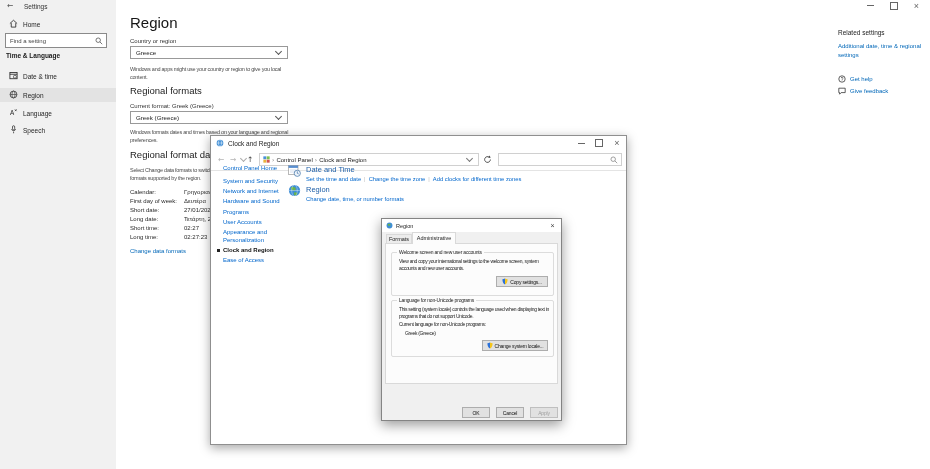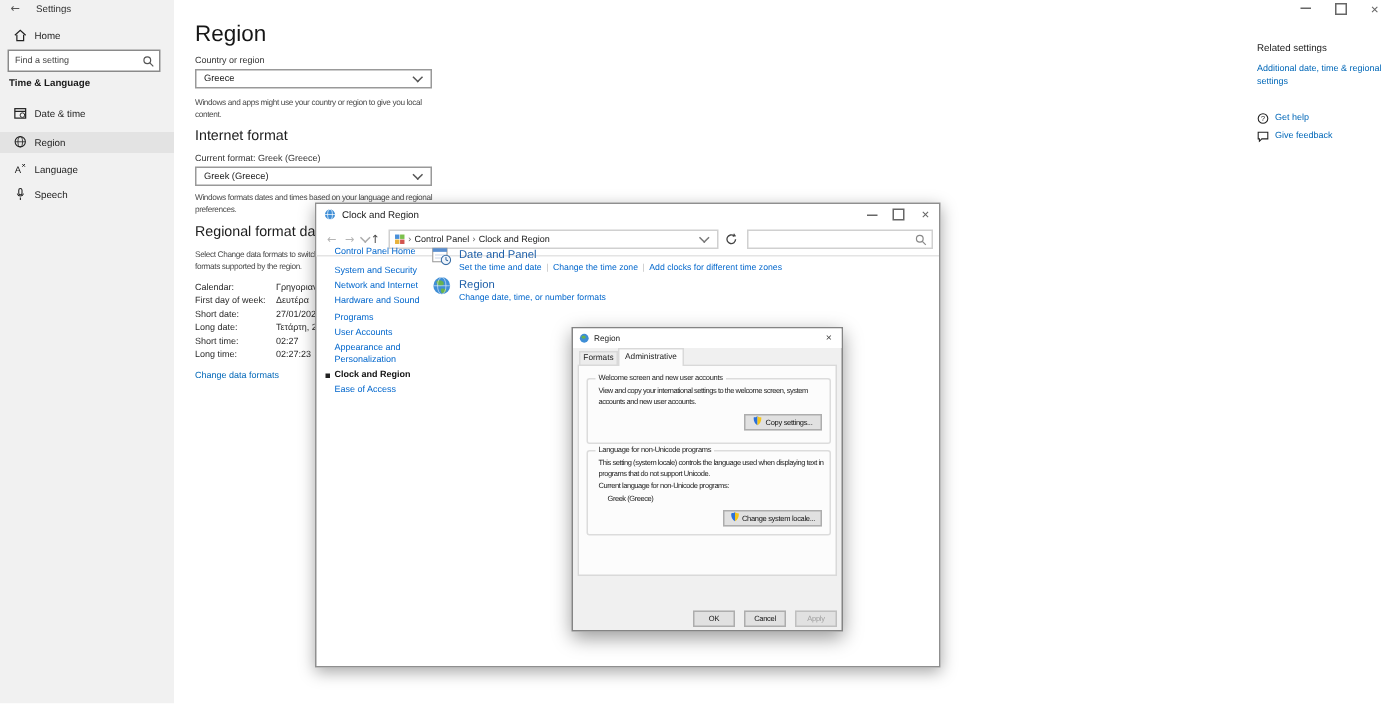--- a/index.html
+++ b/index.html
@@ -153,21 +153,21 @@
 
 <div class="abs pagetitle" style="left:130px;top:14px;">Region</div>
 
 <div class="abs fieldlabel" style="left:130px;top:38px;">Country or region</div>
 <div class="abs dropdown" style="left:130px;top:46px;">
   <span class="val">Greece</span>
   <span class="chev"></span>
 </div>
 <div class="abs para" style="left:130px;top:65px;width:163px;">Windows and apps might use your country or region to give you local content.</div>
 
-<div class="abs secheading" style="left:130px;top:85px;">Internet format</div>
+<div class="abs secheading" style="left:130px;top:85px;">Regional formats</div>
 <div class="abs fieldlabel" style="left:130px;top:103px;">Current format: Greek (Greece)</div>
 <div class="abs dropdown" style="left:130px;top:111px;">
   <span class="val">Greek (Greece)</span>
   <span class="chev"></span>
 </div>
 <div class="abs para" style="left:130px;top:128px;width:163px;">Windows formats dates and times based on your language and regional preferences.</div>
 
 <div class="abs secheading" style="left:130px;top:149px;">Regional format data</div>
 <div class="abs para nowrap" style="left:130px;top:166px;">Select Change data formats to switch</div>
 <div class="abs para nowrap" style="left:130px;top:174px;">formats supported by the region.</div>
@@ -288,21 +288,21 @@
     <svg width="13" height="13" viewBox="0 0 13 13">
         <rect x="0.5" y="1.5" width="9.5" height="9" fill="#fff" stroke="#9a9a9a" stroke-width="0.7"></rect>
         <rect x="0.5" y="1.5" width="9.5" height="2.4" fill="#5a8fd0"></rect>
         <line x1="2" y1="6" x2="8.5" y2="6" stroke="#c9d6e8" stroke-width="0.8"></line>
         <line x1="2" y1="8" x2="8.5" y2="8" stroke="#c9d6e8" stroke-width="0.8"></line>
         <circle cx="9.3" cy="9.3" r="3.1" fill="#eef4fb" stroke="#3a6ea5" stroke-width="0.7"></circle>
         <line x1="9.3" y1="9.3" x2="9.3" y2="7.3" stroke="#3a6ea5" stroke-width="0.7"></line>
         <line x1="9.3" y1="9.3" x2="10.7" y2="9.9" stroke="#3a6ea5" stroke-width="0.7"></line>
       </svg>
   </div>
-  <div class="abs cp-h" style="left:95px;top:29px;">Date and Panel</div>
+  <div class="abs cp-h" style="left:95px;top:29px;">Date and Time</div>
   <div class="abs" style="left:95px;top:39.5px;display:flex;align-items:center;">
     <span class="cp-l">Set the time and date</span>
     <span class="cp-sep">|</span>
     <span class="cp-l">Change the time zone</span>
     <span class="cp-sep">|</span>
     <span class="cp-l">Add clocks for different time zones</span>
   </div>
 
   <div class="abs" style="left:77px;top:48px;">
     <svg width="13" height="13" viewBox="0 0 13 13">

